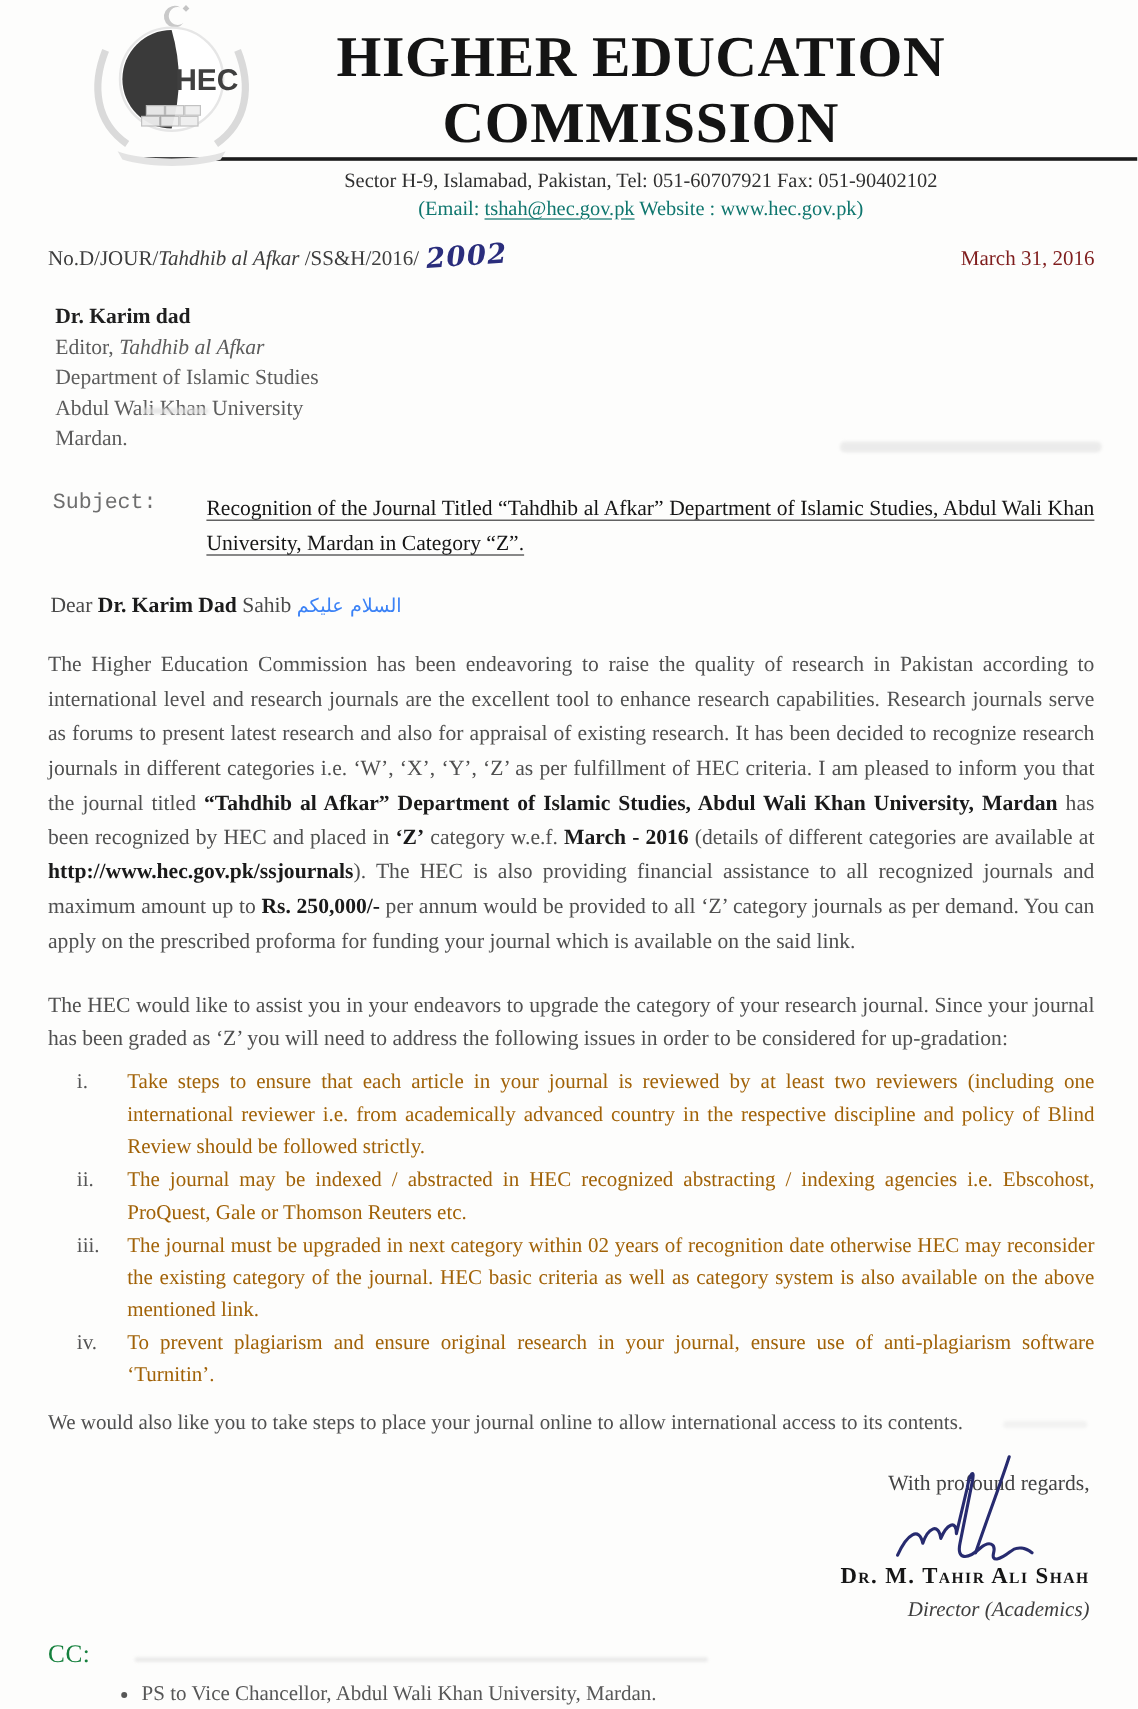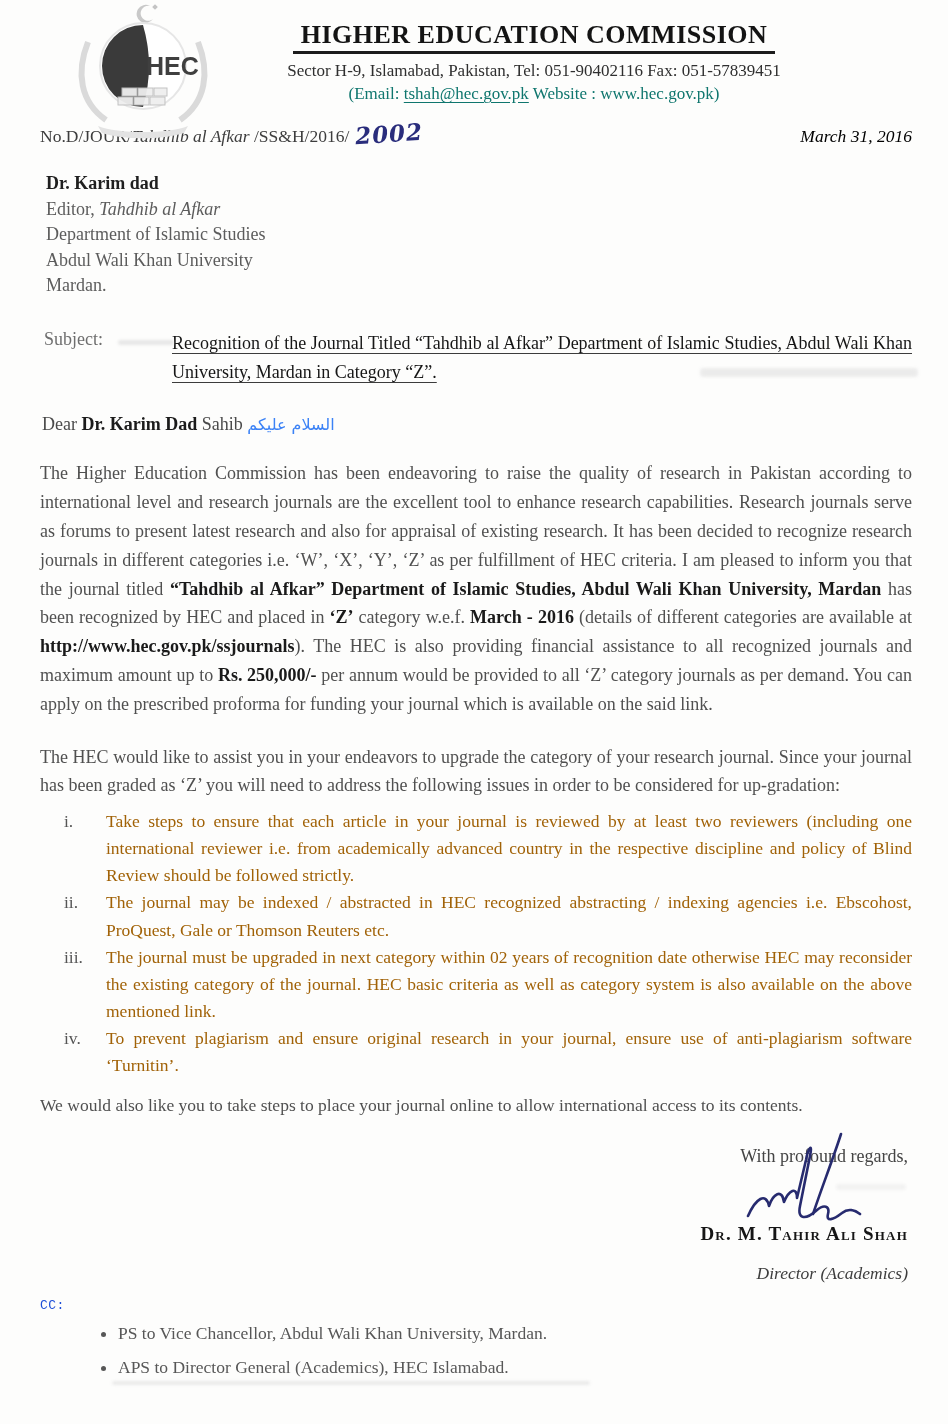--- a/index.html
+++ b/index.html
@@ -11,21 +11,21 @@
     font-family: "Liberation Serif", serif;
     color: #4d4d4d;
     overflow: hidden;
   }
 
   
   .letterhead { position: relative; text-align: center; padding-top: 20px; }
   .logo { position: absolute; left: 58px; top: 2px; }
   .org-title {
     display: inline-block;
-    font-size: 26px;
+    font-size: 48px;
     font-weight: bold;
     letter-spacing: 0.5px;
     color: #141414;
     border-bottom: 3px solid #1c1c1c;
     padding: 0 8px 1px 8px;
     margin-left: 120px;
   }
   .addr-line { font-size: 17px; color: #2f2f2f; margin-top: 7px; margin-left: 120px; }
   .email-line { font-size: 17px; color: #0f766e; margin-top: 3px; margin-left: 120px; }
   .u { text-decoration: underline; text-underline-offset: 3px; }
@@ -38,29 +38,29 @@
   .it { font-style: italic; }
   .handwritten {
     display: inline-block;
     font-family: "DejaVu Serif", serif;
     font-style: italic; font-weight: bold;
     font-size: 23px; color: #2a2d7c;
     transform: rotate(-4deg);
     letter-spacing: 1px;
     margin-left: 6px;
   }
-  .date { color: #000000; font-style: italic; }
+  .date { color: #7f1d1d; }
 
   
   .addressee { margin: 24px 36px 0 46px; font-size: 18px; line-height: 1.42; color: #5c5c5c; }
   .addressee .name { font-weight: bold; color: #1f1f1f; }
 
   
   .subject-row { display: flex; margin: 30px 36px 0 44px; font-size: 18px; }
-  .subject-label { width: 128px; flex-shrink: 0; color: #6e6e6e; }
+  .subject-label { width: 128px; flex-shrink: 0; color: #6e6e6e; font-family: Liberation Mono, monospace; }
   .subject-text {
     font-weight: normal; color: #161616; text-align: justify;
     line-height: 1.6;
     text-decoration: underline; text-underline-offset: 4px;
     text-decoration-thickness: 1px; text-decoration-color: #3c3c3c;
   }
 
   
   .salutation { margin: 28px 36px 0 42px; font-size: 18px; color: #4a4a4a; }
   .salutation .name { font-weight: bold; color: #1b1b1b; }
@@ -81,25 +81,25 @@
   .closing-para { margin: 16px 36px 0 40px; font-size: 17.5px; color: #505050; }
 
   
   .sig-block { position: relative; text-align: right; padding-right: 40px; margin-top: 30px; }
   .regards { font-size: 18px; color: #444; position: relative; z-index: 1; }
   .sig-ink { position: absolute; right: 58px; top: -14px; z-index: 2; }
   .sig-name {
     margin-top: 56px; font-size: 19px; font-weight: bold;
     font-variant: small-caps; letter-spacing: 1.2px; color: #161616;
   }
-  .sig-title { margin-top: 18px; font-size: 17.5px; font-style: italic; color: #3e3e3e; }
+  .sig-title { margin-top: 6px; font-size: 17.5px; font-style: italic; color: #3e3e3e; }
 
   
   .cc-block { margin: 14px 36px 0 40px; }
-  .cc-label { font-size: 13px; color: #1d4ed8; letter-spacing: 0.5px; font-family: Liberation Mono, monospace; }
+  .cc-label { font-size: 21px; color: #15803d; letter-spacing: 0.5px; }
   .cc-list { margin: 10px 0 0 0; padding-left: 78px; }
   .cc-list li { font-size: 17.5px; color: #575757; margin-bottom: 13px; }
 
   
   .artifact { position: absolute; background: #dedede; border-radius: 4px; filter: blur(1.5px); }
   .a1 { left: 118px; top: 340px; width: 56px; height: 5px; opacity: .7; }
   .a2 { left: 700px; top: 368px; width: 218px; height: 9px; opacity: .55; }
   .a3 { left: 112px; top: 1381px; width: 478px; height: 4px; opacity: .6; }
   .a4 { left: 836px; top: 1184px; width: 70px; height: 6px; opacity: .35; }
 </style>
@@ -121,21 +121,21 @@
       <g stroke="#bfbfbf" fill="#efefef" stroke-width="1" opacity="0.95">
         <rect x="64" y="86" width="15" height="8"></rect>
           <rect x="80" y="86" width="15" height="8"></rect>
           <rect x="96" y="86" width="13" height="8"></rect>
         <rect x="60" y="95" width="15" height="8"></rect>
           <rect x="76" y="95" width="15" height="8"></rect>
           <rect x="92" y="95" width="15" height="8"></rect>
       </g>
     </svg>
     <div class="org-title">HIGHER EDUCATION COMMISSION</div>
-    <div class="addr-line">Sector H-9, Islamabad, Pakistan, Tel: 051-90402116 Fax: 051-57839451</div>
+    <div class="addr-line">Sector H-9, Islamabad, Pakistan, Tel: 051-60707921 Fax: 051-90402102</div>
     <div class="email-line"><span>(Email: </span><span class="u">tshah@hec.gov.pk</span><span>  Website : www.hec.gov.pk)</span></div>
   </div>
 
   <div class="ref-row">
     <div class="ref"><span>No.D/JOUR/</span><span class="it">Tahdhib al Afkar</span><span> /SS&amp;H/2016/</span><span class="handwritten">2002</span></div>
     <div class="date">March 31, 2016</div>
   </div>
 
   <div class="addressee">
     <div class="name">Dr. Karim dad</div>

